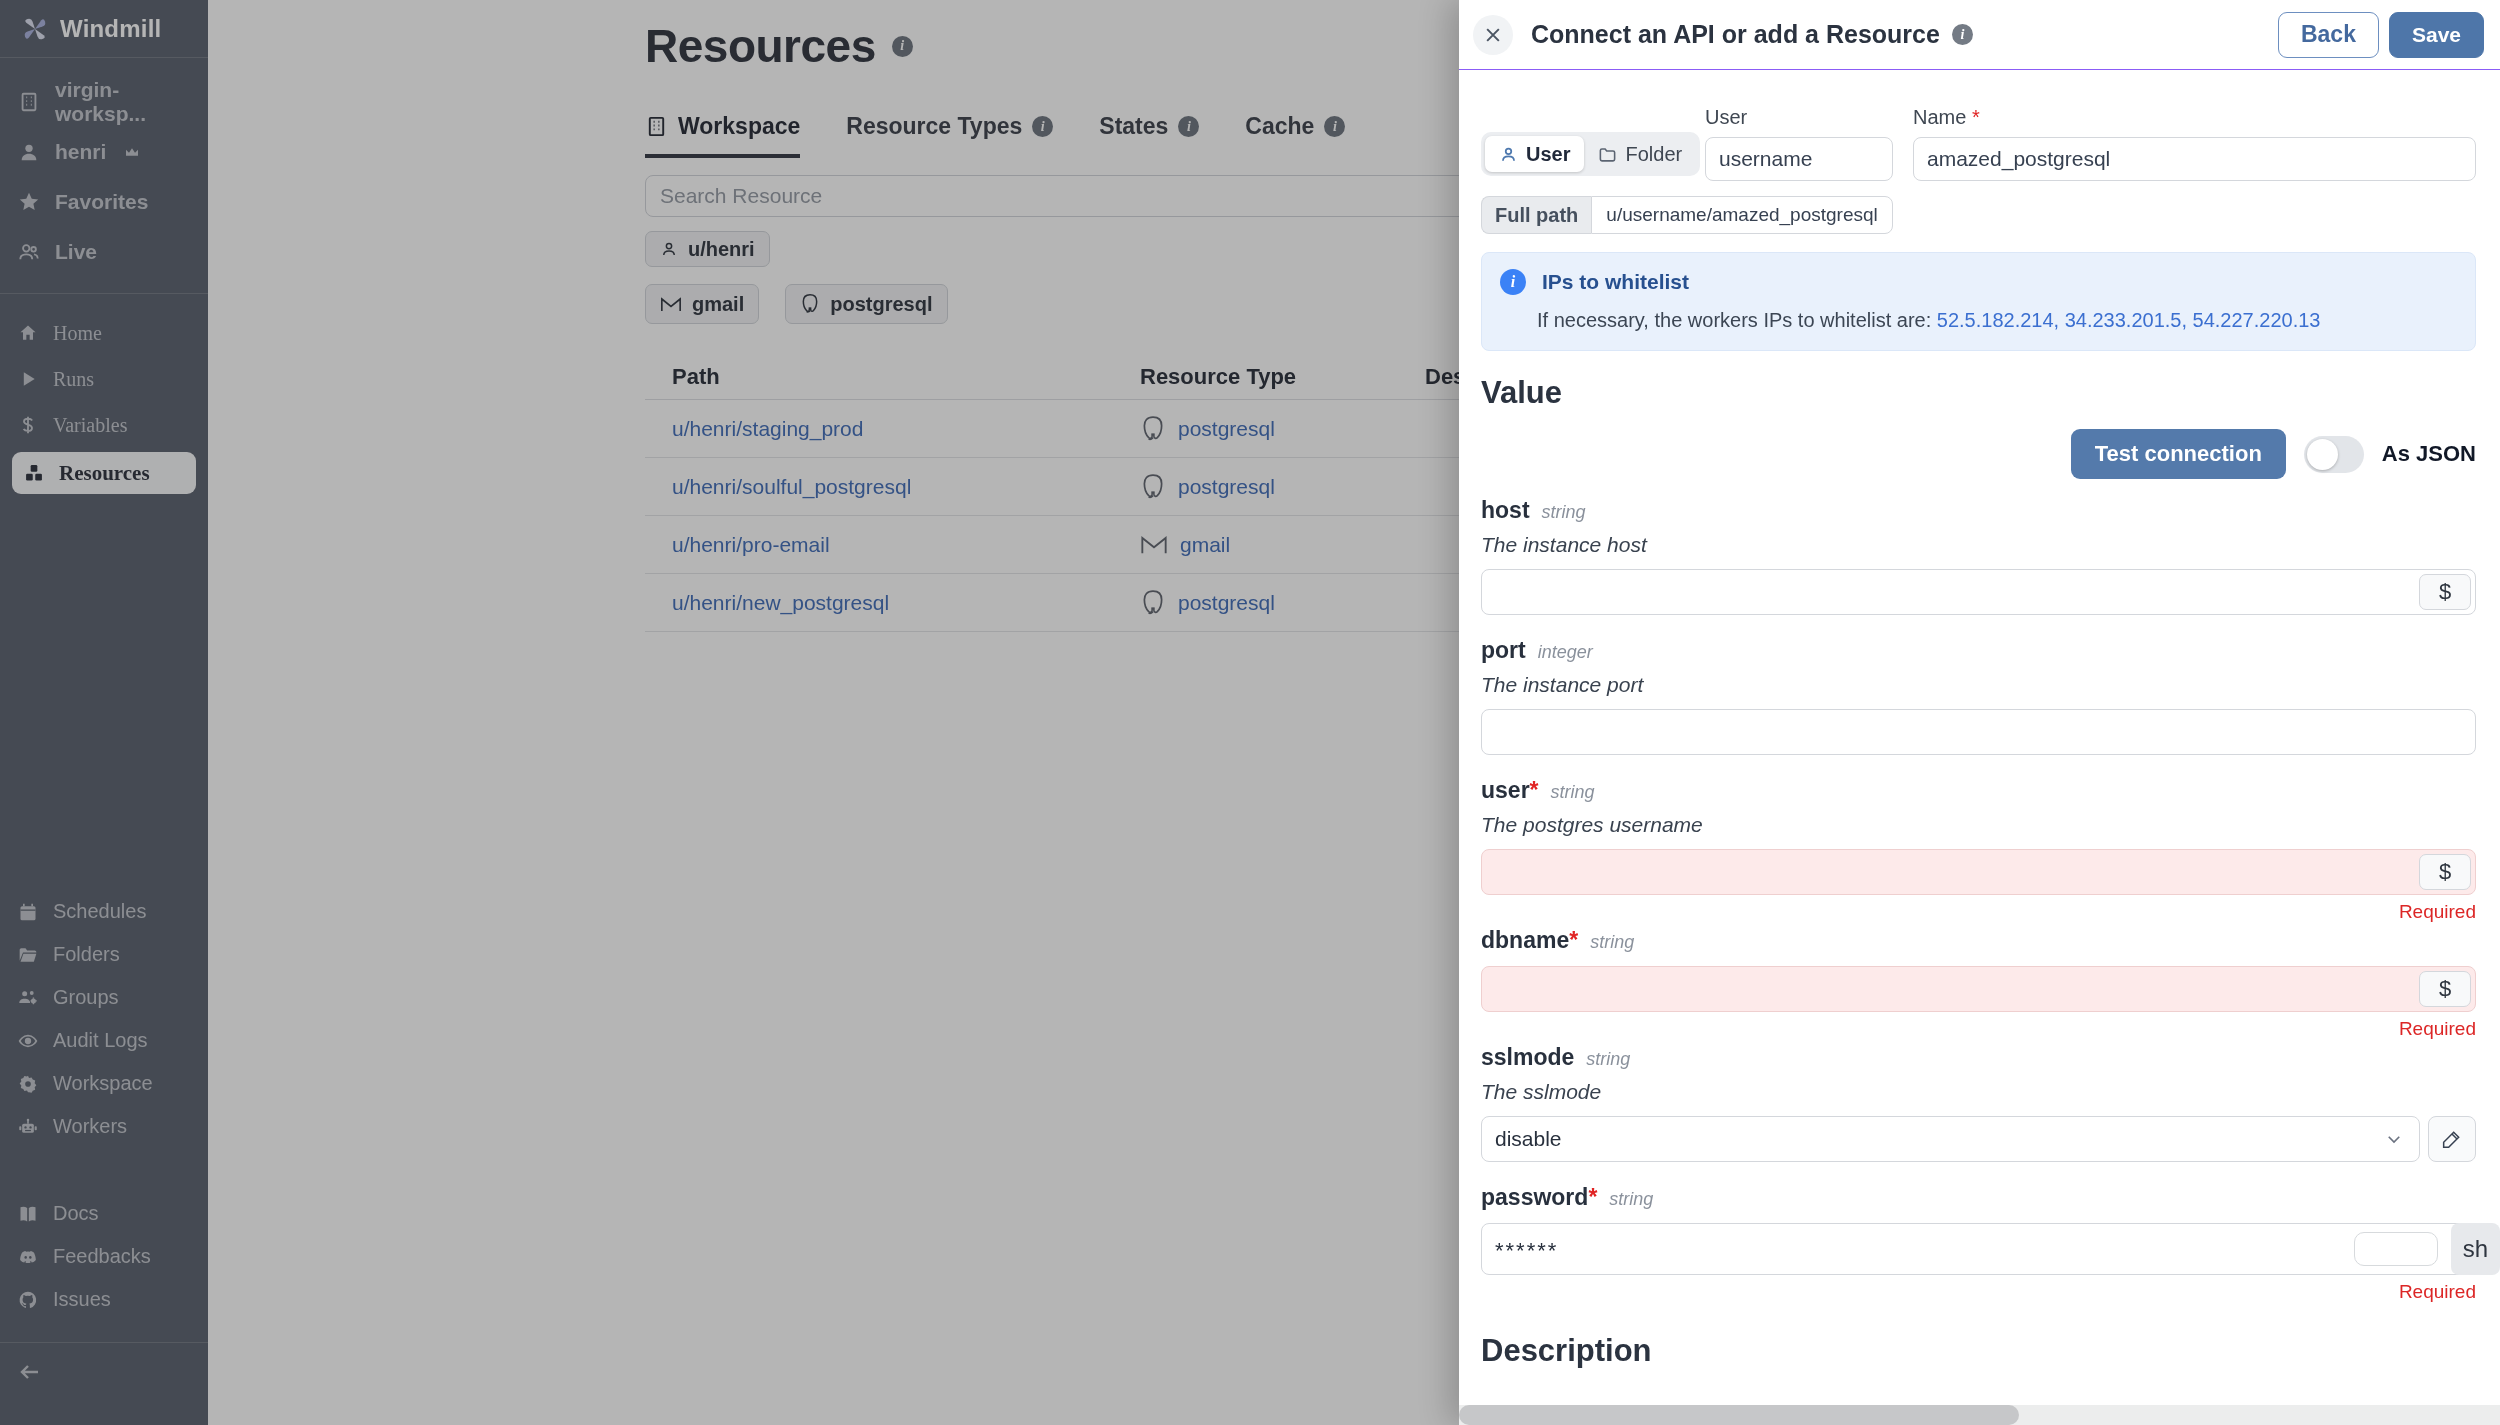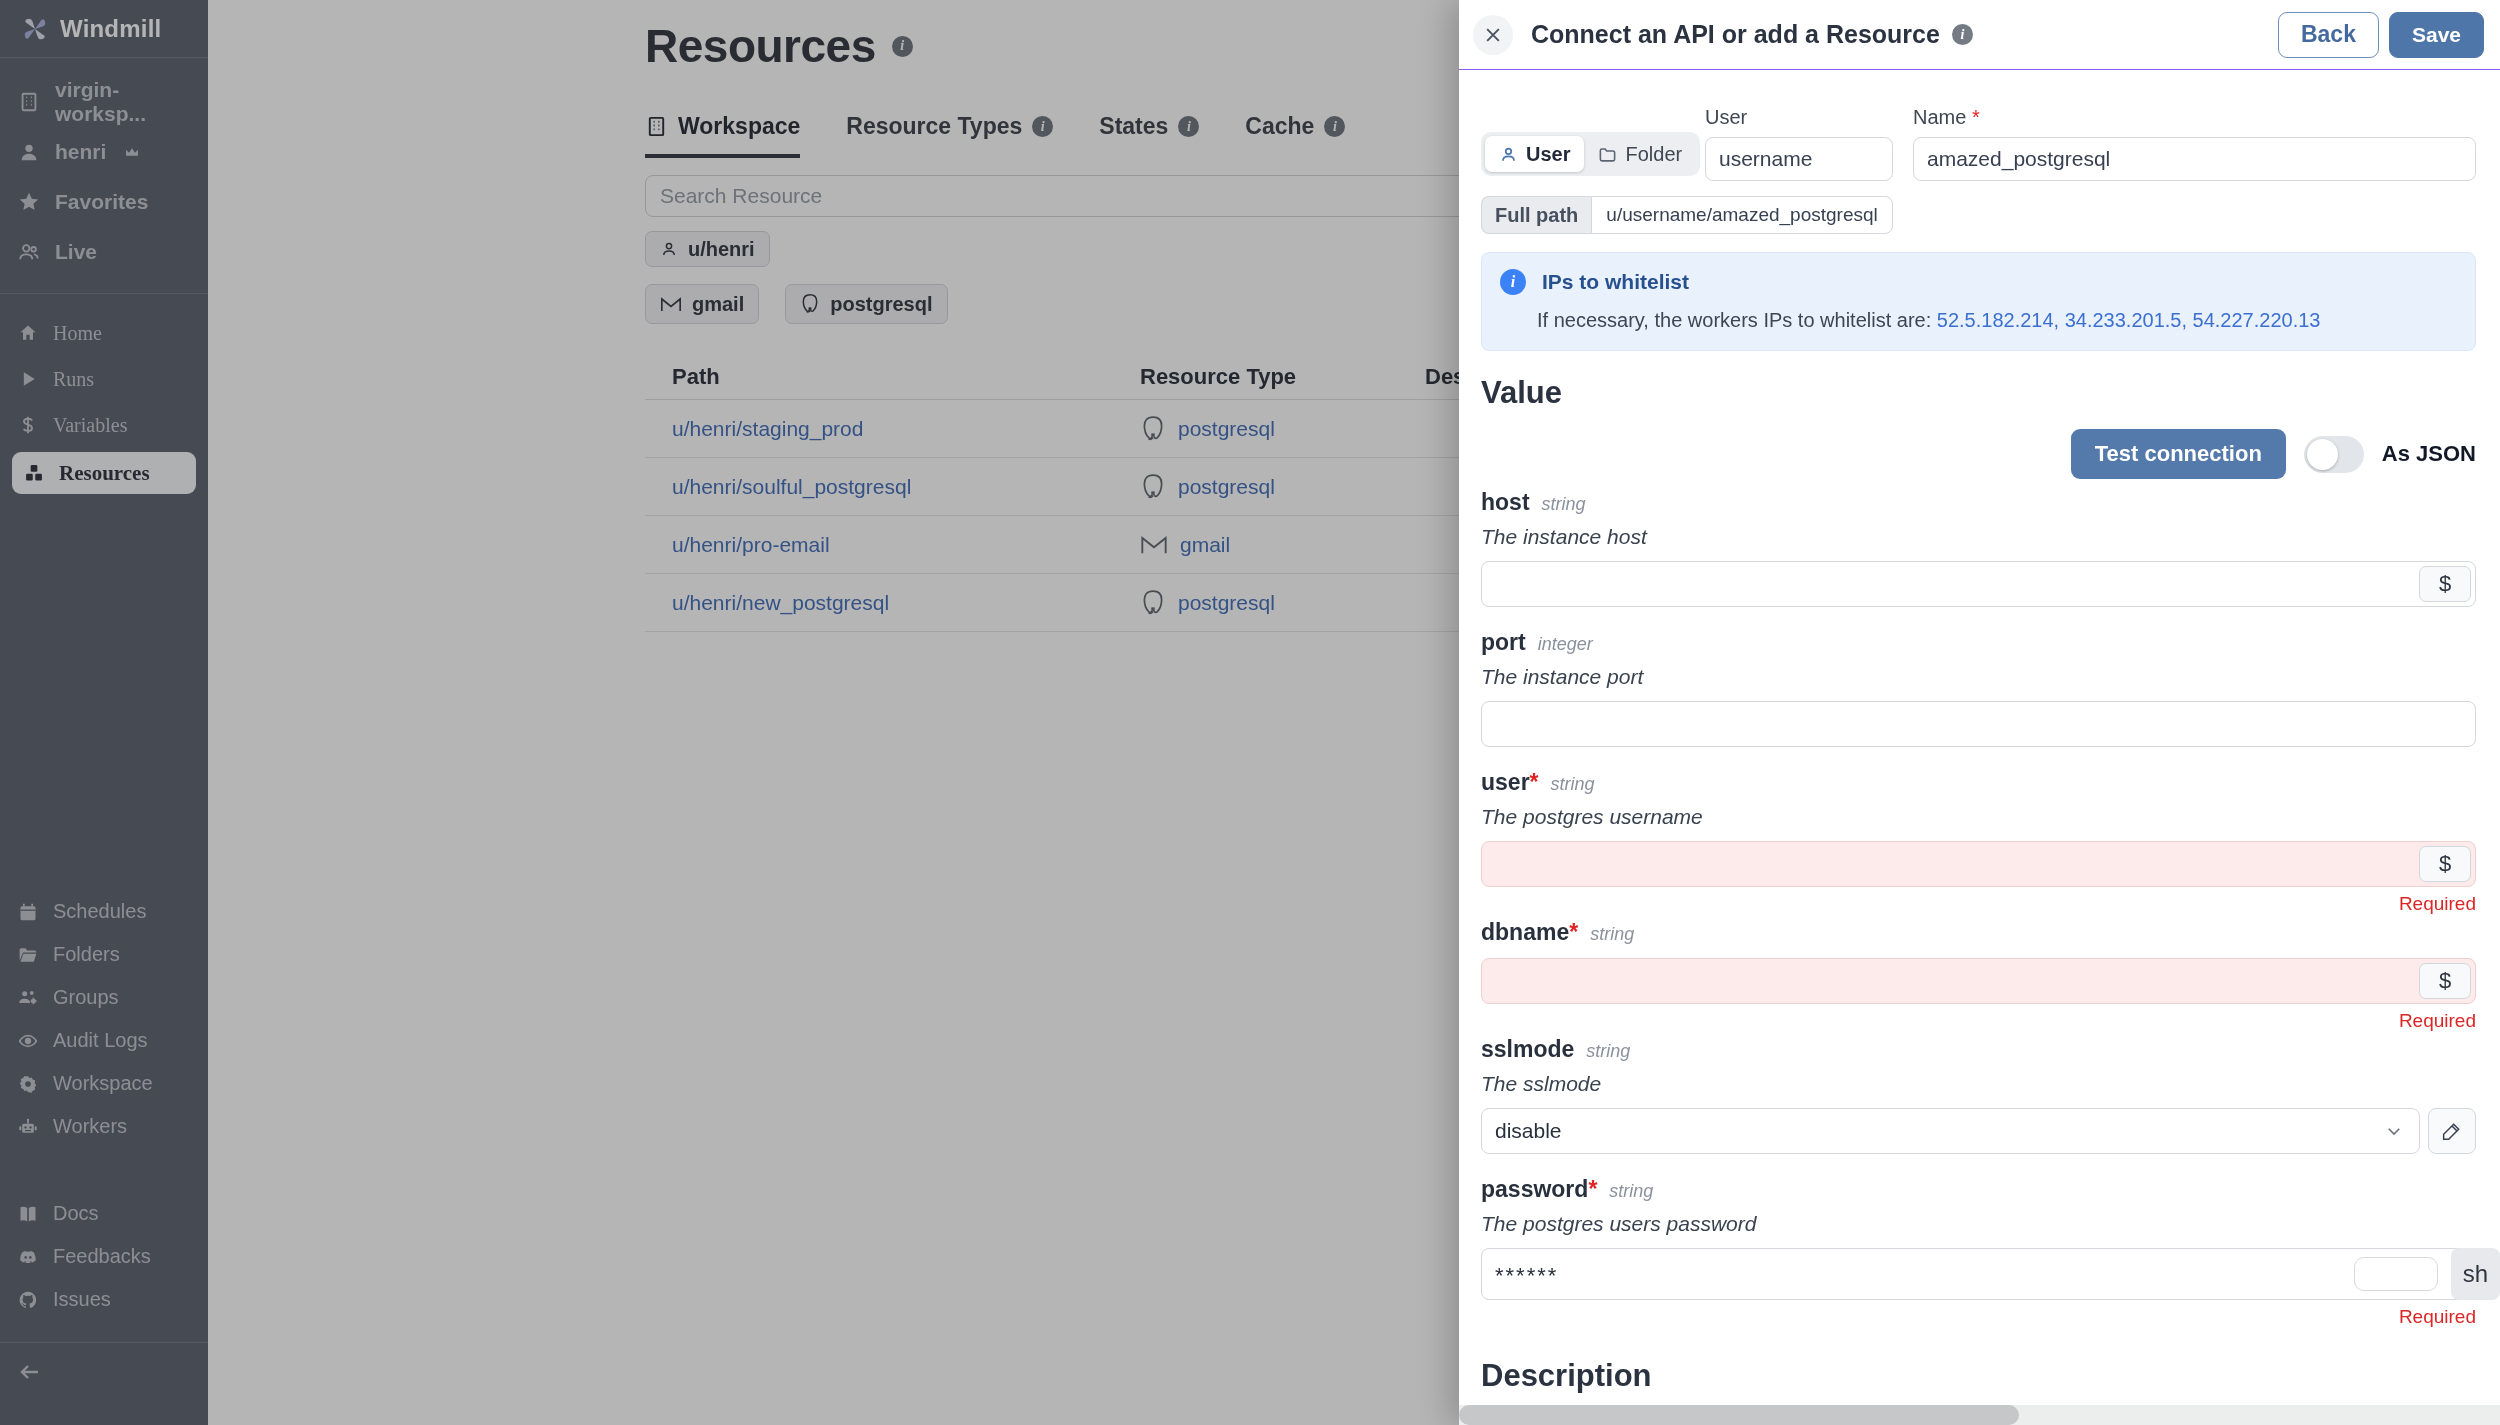--- a/index.html
+++ b/index.html
@@ -455,21 +455,21 @@
       <h2 class="value-heading">Value</h2>
 
       <div class="test-row">
         <button class="btn-test">Test connection</button>
         <div class="toggle">
             <div class="knob"></div>
           </div>
         <span class="asjson-label">As JSON</span>
       </div>
 
-      <div class="field" style="margin-top:10px;">
+      <div class="field" style="margin-top:18px;">
         <div class="field-head">
           <span class="field-name">host</span>
           <span class="field-type">string</span>
         </div>
         <div class="field-desc">The instance host</div>
         <div class="input-wrap">
           <div class="f-input"></div>
           <div class="dollar-btn">$</div>
         </div>
       </div>
@@ -529,21 +529,20 @@
               </svg>
           </div>
         </div>
       </div>
 
       <div class="field">
         <div class="field-head">
           <span class="field-name"><span>password</span><span class="req-star">*</span></span>
           <span class="field-type">string</span>
         </div>
-        <div class="field-desc">The postgres users password</div>
         <div class="pw-wrap">
           <div class="pw-input">******</div>
           <div class="pw-reveal"></div>
           <div class="show-chip">sh</div>
         </div>
         <div class="required-msg">Required</div>
       </div>
 
       <h2 class="desc-heading">Description</h2>
 

